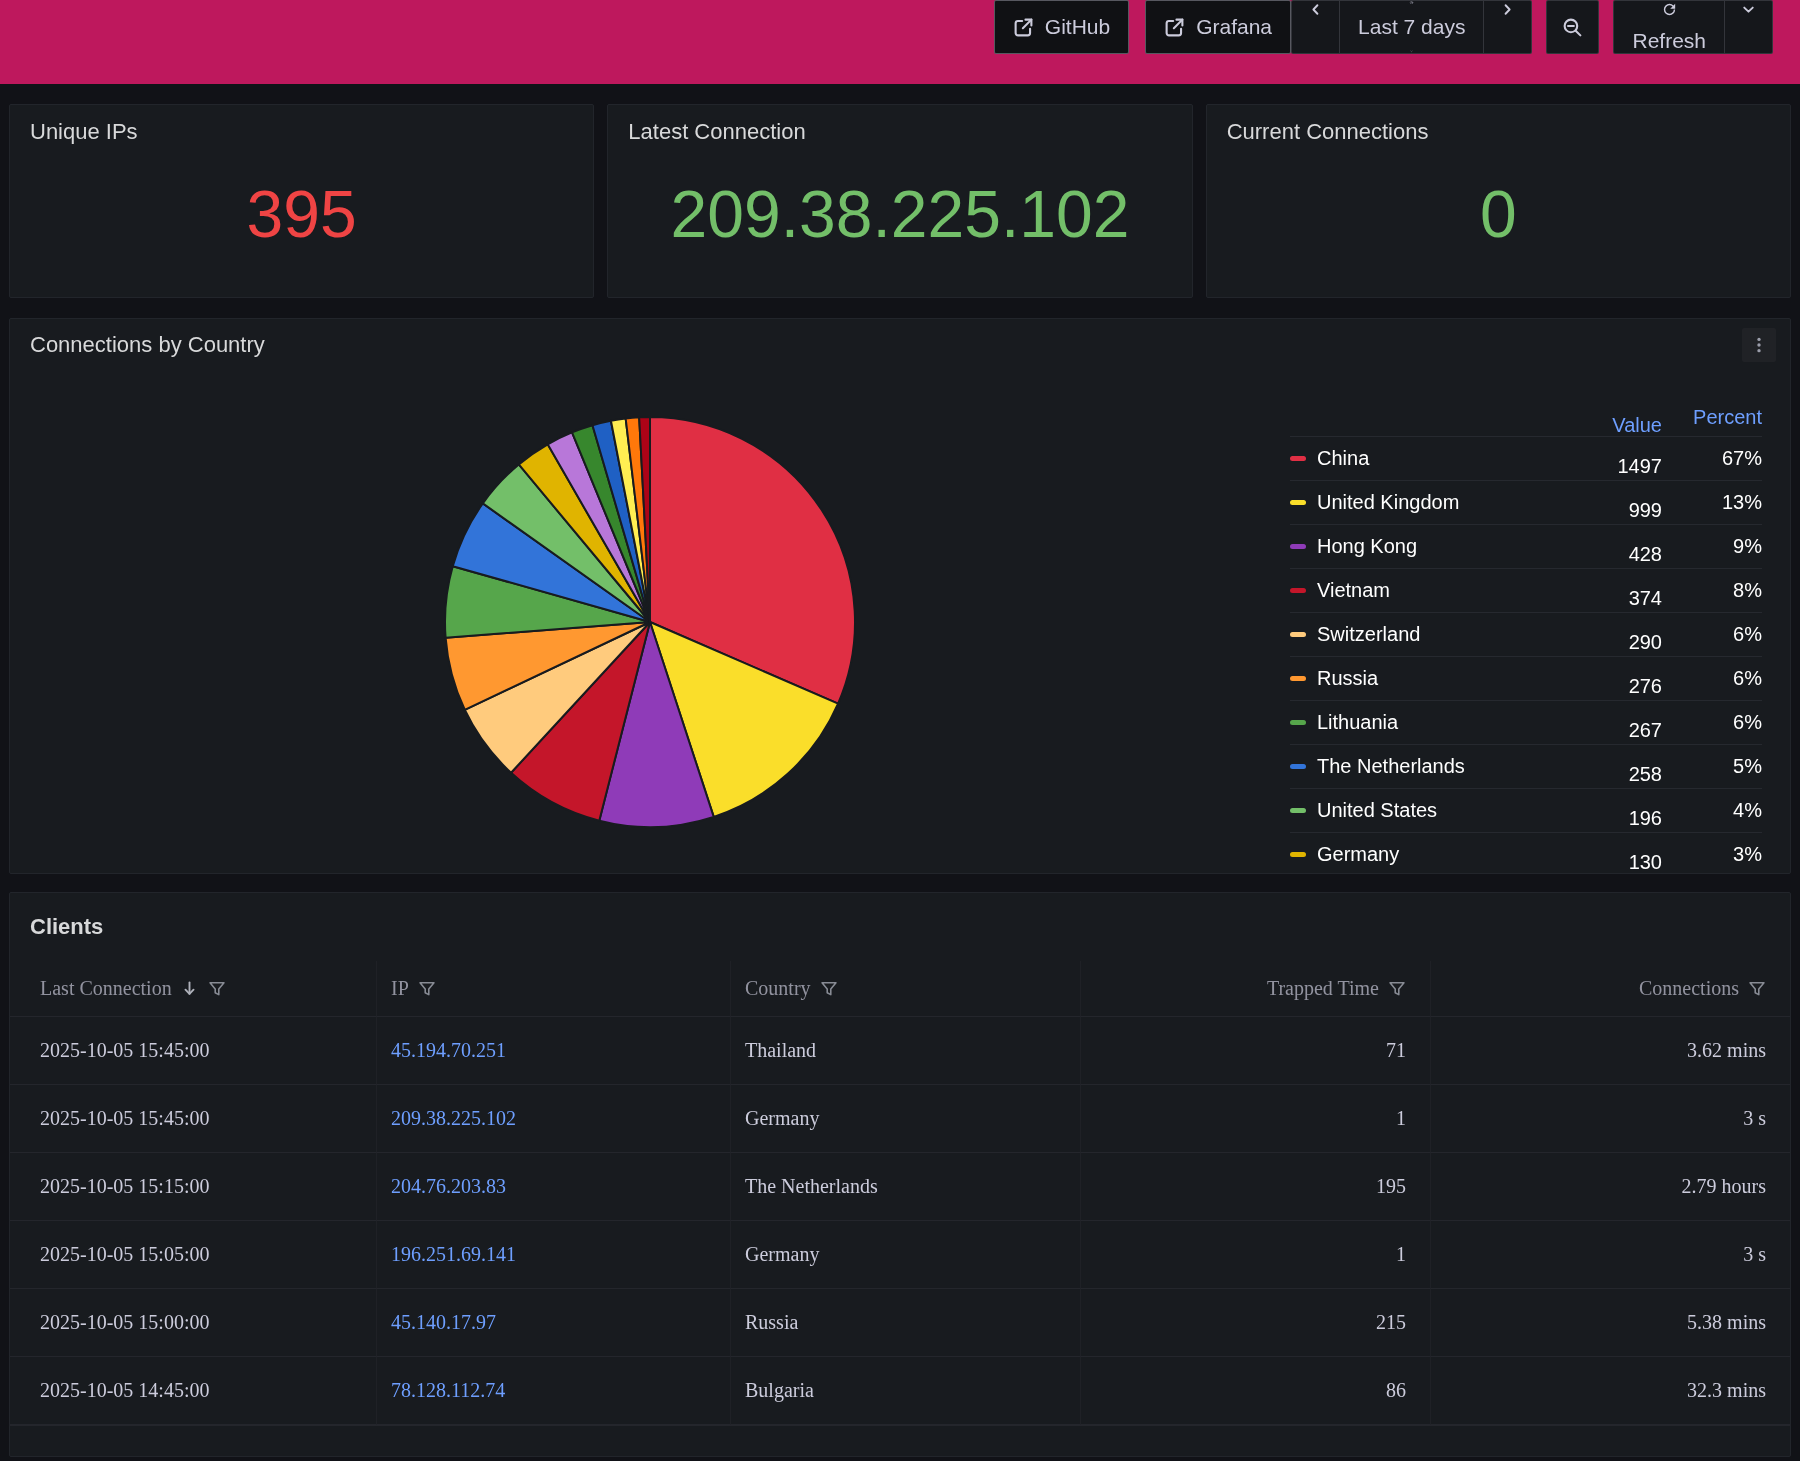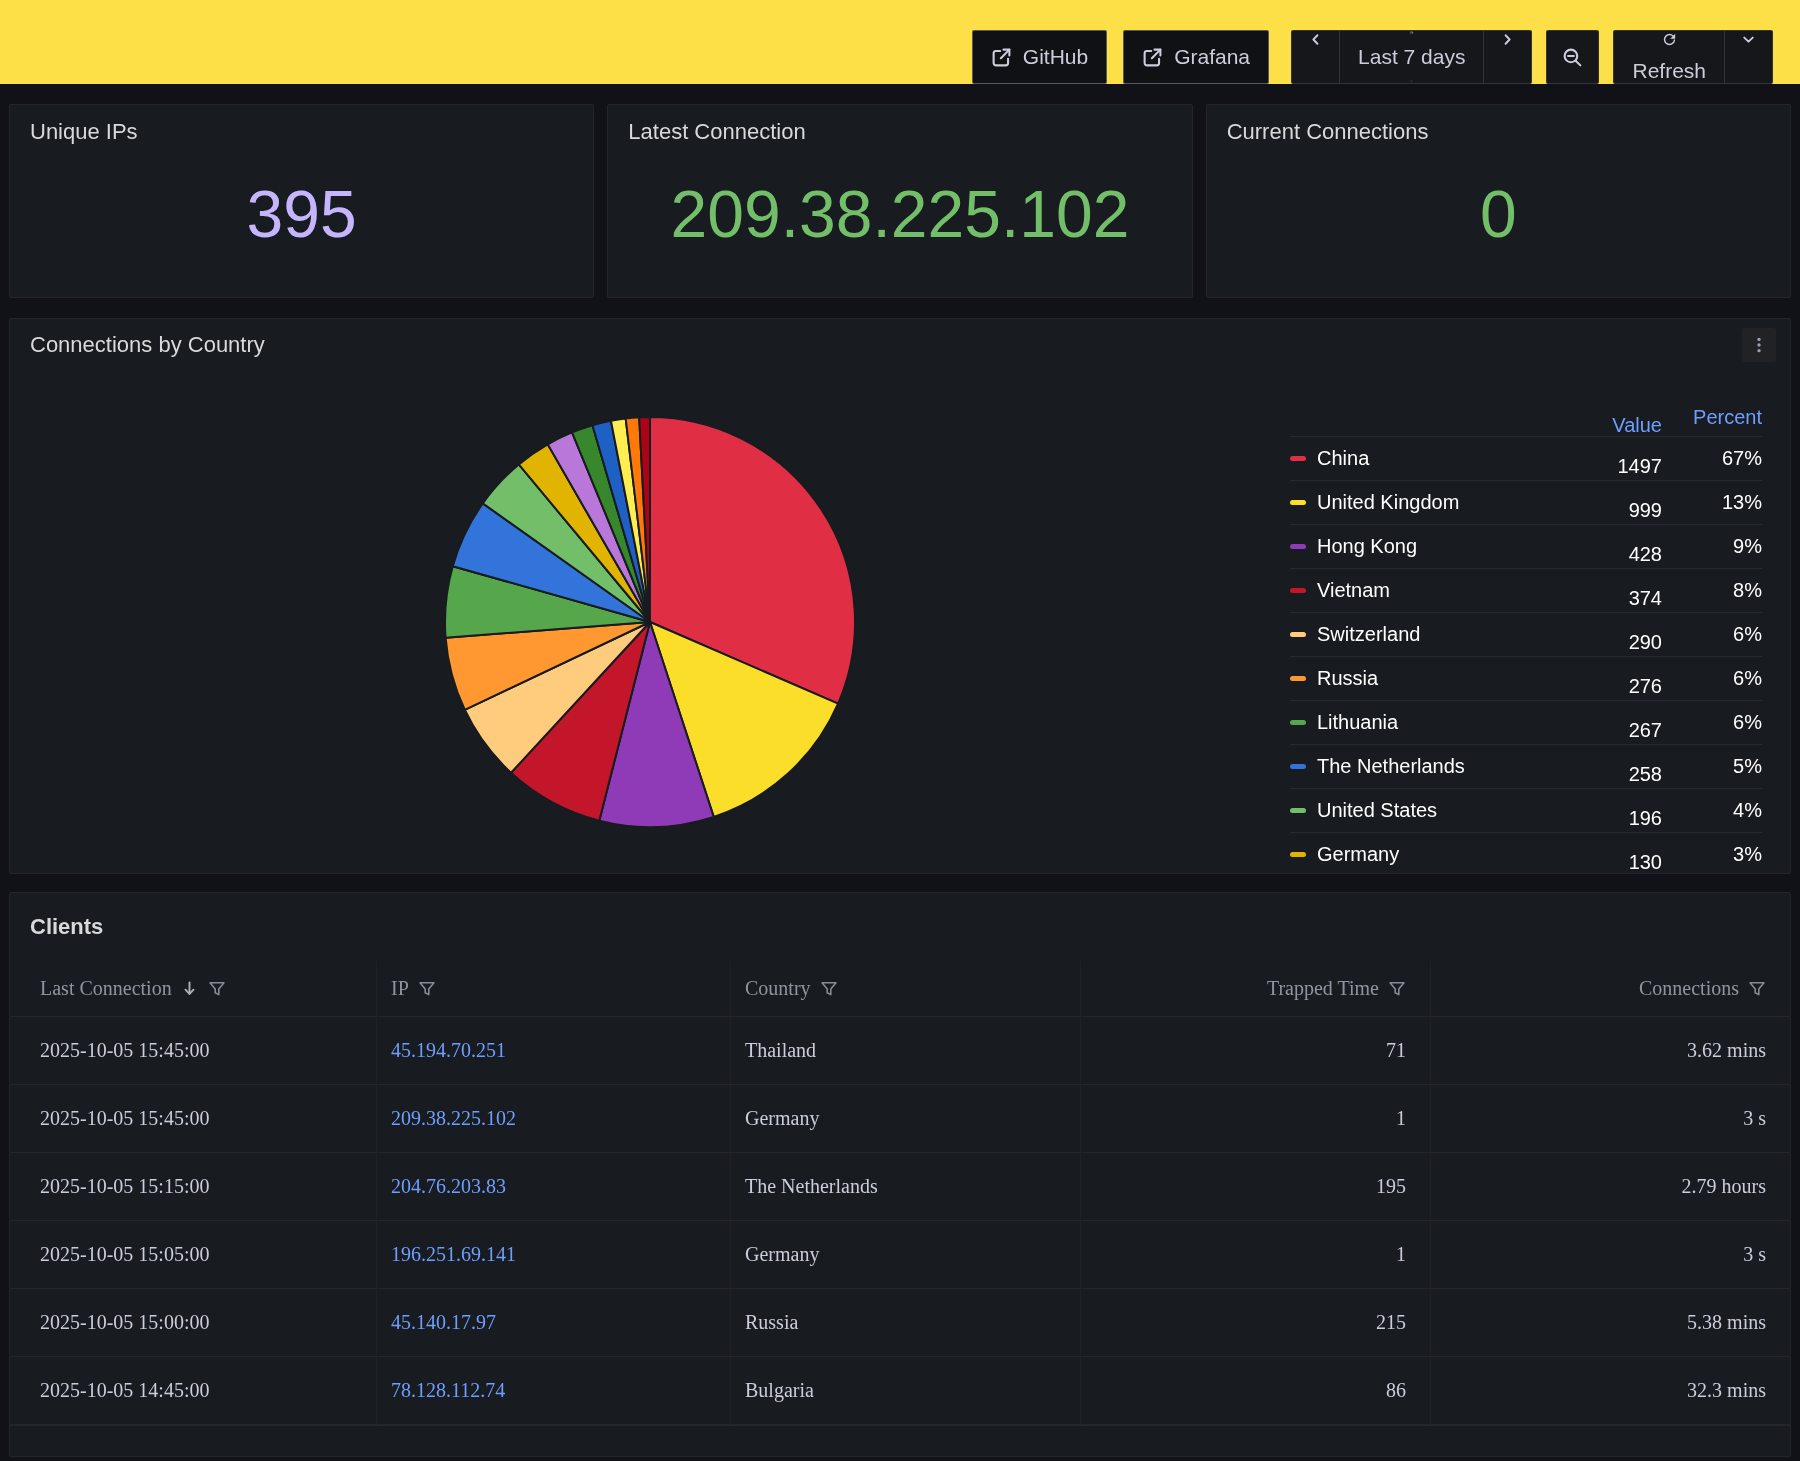--- a/index.html
+++ b/index.html
@@ -4,39 +4,39 @@
 <style>
   * { box-sizing: border-box; }
   html,body { margin:0; padding:0; }
   body {
     width:1800px; height:1461px; overflow:hidden;
     background:#111217; color:#ccccdc;
     font-family:"Liberation Sans","DejaVu Sans",sans-serif;
   }
   
   .toolbar {
-    height:84px; background:#fde047;
-    display:flex; align-items:flex-end; justify-content:flex-end;
+    height:84px; background:#be185d;
+    display:flex; align-items:flex-start; justify-content:flex-end;
     padding-right:27px;
   }
   .tbtn {
     display:flex; align-items:center; gap:11px;
     height:54px; padding:0 18px;
     background:#15171b; border:1px solid rgba(204,204,220,0.17);
     border-radius:2px; color:#ccccdc; font-size:21px; font-weight:500;
     font-family:inherit; cursor:pointer; white-space:nowrap;
   }
   .tbtn.outline { background:#101114; border-color:rgba(204,204,220,0.38); }
   .tbtn.icon-only { padding:0 15px; }
   .btn-group { display:flex; }
   .btn-group .tbtn { border-radius:0;flex-direction:column; }
   .btn-group .tbtn:not(:first-child) { margin-left:-1px; }
   .btn-group .tbtn:first-child { border-radius:2px 0 0 2px; }
   .btn-group .tbtn:last-child { border-radius:0 2px 2px 0; }
-  .mr16 { margin-right:16px; } .mr22 { margin-right:22px; } .mr14 { margin-right:14px; }
+  .mr16 { margin-right:16px; } .mr22 { } .mr14 { margin-right:14px; }
   .i { width:21px; height:21px; display:block; }
   .i.sm { width:17px; height:17px; }
 
   
   .content { padding:0 9px; }
   .panel { background:#181b1f; border:1px solid #22252b; border-radius:2px; }
   .stats-row { display:flex; gap:13px; margin-top:20px; }
   .stat-panel { flex:1; height:194px; padding:14px 20px; display:flex; flex-direction:column; }
   .stat-title { font-size:22px; font-weight:500; color:#d8d9da; }
   .stat-value {
@@ -160,21 +160,21 @@
         </svg>
     </button>
   </div>
 </header>
 
 <main class="content">
 
   <div class="stats-row">
     <section class="panel stat-panel">
       <div class="stat-title">Unique IPs</div>
-      <div class="stat-value stat-green" style="color: #c4b5fd;">395</div>
+      <div class="stat-value stat-green" style="color: #ef4444;">395</div>
     </section>
     <section class="panel stat-panel">
       <div class="stat-title">Latest Connection</div>
       <div class="stat-value stat-green" style="color: rgb(115, 191, 105);">209.38.225.102</div>
     </section>
     <section class="panel stat-panel">
       <div class="stat-title">Current Connections</div>
       <div class="stat-value stat-green" style="color: rgb(115, 191, 105);">0</div>
     </section>
   </div>

